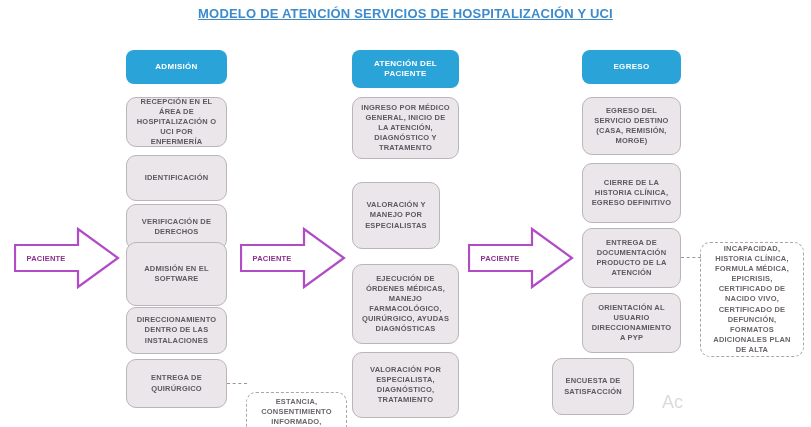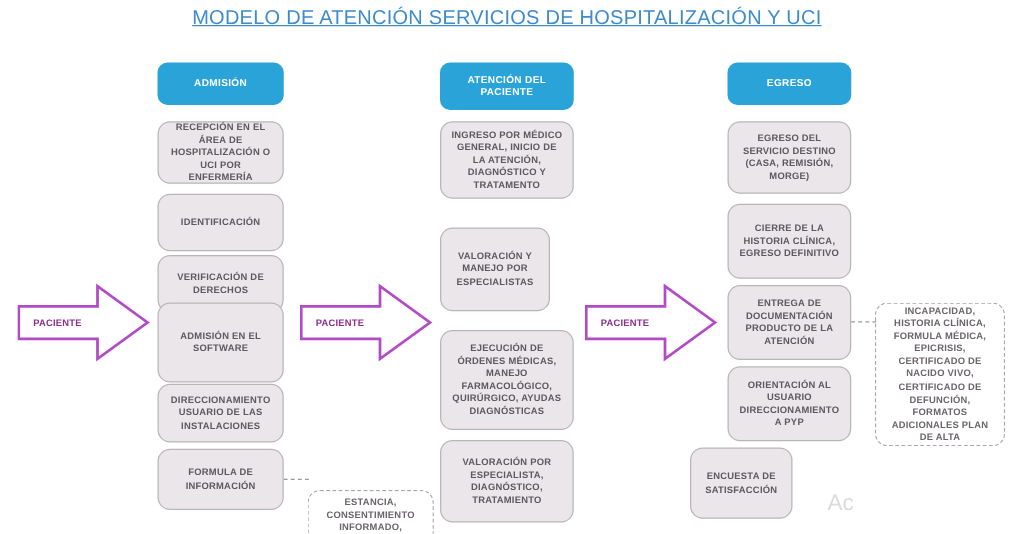--- a/index.html
+++ b/index.html
@@ -1,19 +1,19 @@
 <!DOCTYPE html>
 <html><head>
 <meta charset="utf-8">
 <style>
   html,body{margin:0;padding:0;background:#fff;}
   .canvas{position:relative;width:811px;height:427px;background:#ffffff;overflow:hidden;
           font-family:"Liberation Sans",sans-serif;}
   .title{position:absolute;left:0;right:0;top:6px;margin:0;text-align:center;
-         font-size:16px;font-weight:normal;color:#3d8bcc;text-decoration:underline;
+         font-size:13px;font-weight:bold;color:#3d8bcc;text-decoration:underline;
          letter-spacing:0.2px;}
   .hdr{position:absolute;background:#2aa3d9;color:#ffffff;border-radius:8px;
        display:flex;align-items:center;justify-content:center;text-align:center;
        font-size:8px;font-weight:bold;letter-spacing:0.3px;padding:2px 8px;
        box-sizing:border-box;line-height:1.3;}
   .box{position:absolute;background:#eae6ea;border:1px solid #b9b5b9;border-radius:10px;
        display:flex;align-items:center;justify-content:center;text-align:center;
        font-size:7.5px;font-weight:bold;color:#5e5860;padding:3px 7px;
        box-sizing:border-box;line-height:1.35;letter-spacing:0.2px;}
   .note{position:absolute;background:#ffffff;border:1.5px dashed #a9a5a9;border-radius:10px;
@@ -34,22 +34,22 @@
 
 <div class="canvas">
 
   <h1 class="title">MODELO DE ATENCIÓN SERVICIOS DE HOSPITALIZACIÓN Y UCI</h1>
 
   <div class="hdr" style="left:126px;top:50px;width:101px;height:34px">ADMISIÓN</div>
   <div class="box" style="left:126px;top:97px;width:101px;height:50px">RECEPCIÓN EN EL ÁREA DE HOSPITALIZACIÓN O UCI POR ENFERMERÍA</div>
   <div class="box" style="left:126px;top:155px;width:101px;height:46px">IDENTIFICACIÓN</div>
   <div class="box" style="left:126px;top:204px;width:101px;height:46px">VERIFICACIÓN DE DERECHOS</div>
   <div class="box" style="left:126px;top:242px;width:101px;height:64px">ADMISIÓN EN EL SOFTWARE</div>
-  <div class="box" style="left:126px;top:307px;width:101px;height:47px">DIRECCIONAMIENTO USUARIO DE LAS INSTALACIONES</div>
-  <div class="box" style="left:126px;top:359px;width:101px;height:49px">FORMULA DE INFORMACIÓN</div>
+  <div class="box" style="left:126px;top:307px;width:101px;height:47px">DIRECCIONAMIENTO DENTRO DE LAS INSTALACIONES</div>
+  <div class="box" style="left:126px;top:359px;width:101px;height:49px">ENTREGA DE QUIRÚRGICO</div>
 
   <div class="hdr" style="left:352px;top:50px;width:107px;height:38px">ATENCIÓN DEL PACIENTE</div>
   <div class="box" style="left:352px;top:97px;width:107px;height:62px">INGRESO POR MÉDICO GENERAL, INICIO DE LA ATENCIÓN, DIAGNÓSTICO Y TRATAMENTO</div>
   <div class="box" style="left:352px;top:182px;width:88px;height:67px">VALORACIÓN Y MANEJO POR ESPECIALISTAS</div>
   <div class="box" style="left:352px;top:264px;width:107px;height:80px">EJECUCIÓN DE ÓRDENES MÉDICAS, MANEJO FARMACOLÓGICO, QUIRÚRGICO, AYUDAS DIAGNÓSTICAS</div>
   <div class="box" style="left:352px;top:352px;width:107px;height:66px">VALORACIÓN POR ESPECIALISTA, DIAGNÓSTICO, TRATAMIENTO</div>
 
   <div class="hdr" style="left:582px;top:50px;width:99px;height:34px">EGRESO</div>
   <div class="box" style="left:582px;top:97px;width:99px;height:58px">EGRESO DEL SERVICIO DESTINO (CASA, REMISIÓN, MORGE)</div>
   <div class="box" style="left:582px;top:163px;width:99px;height:60px">CIERRE DE LA HISTORIA CLÍNICA, EGRESO DEFINITIVO</div>

